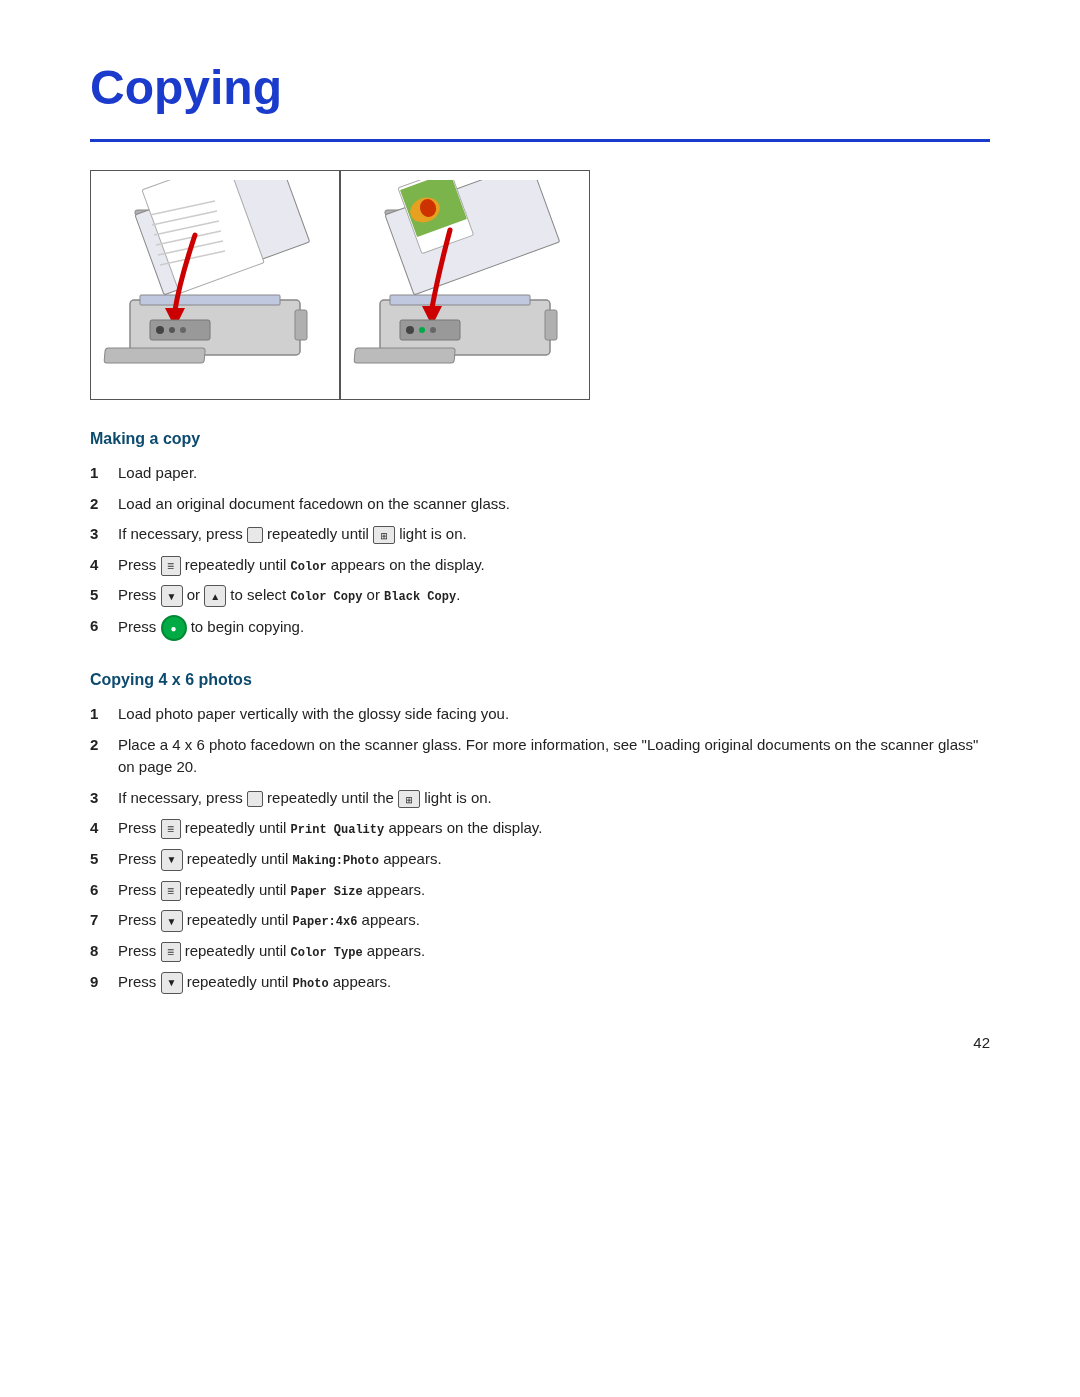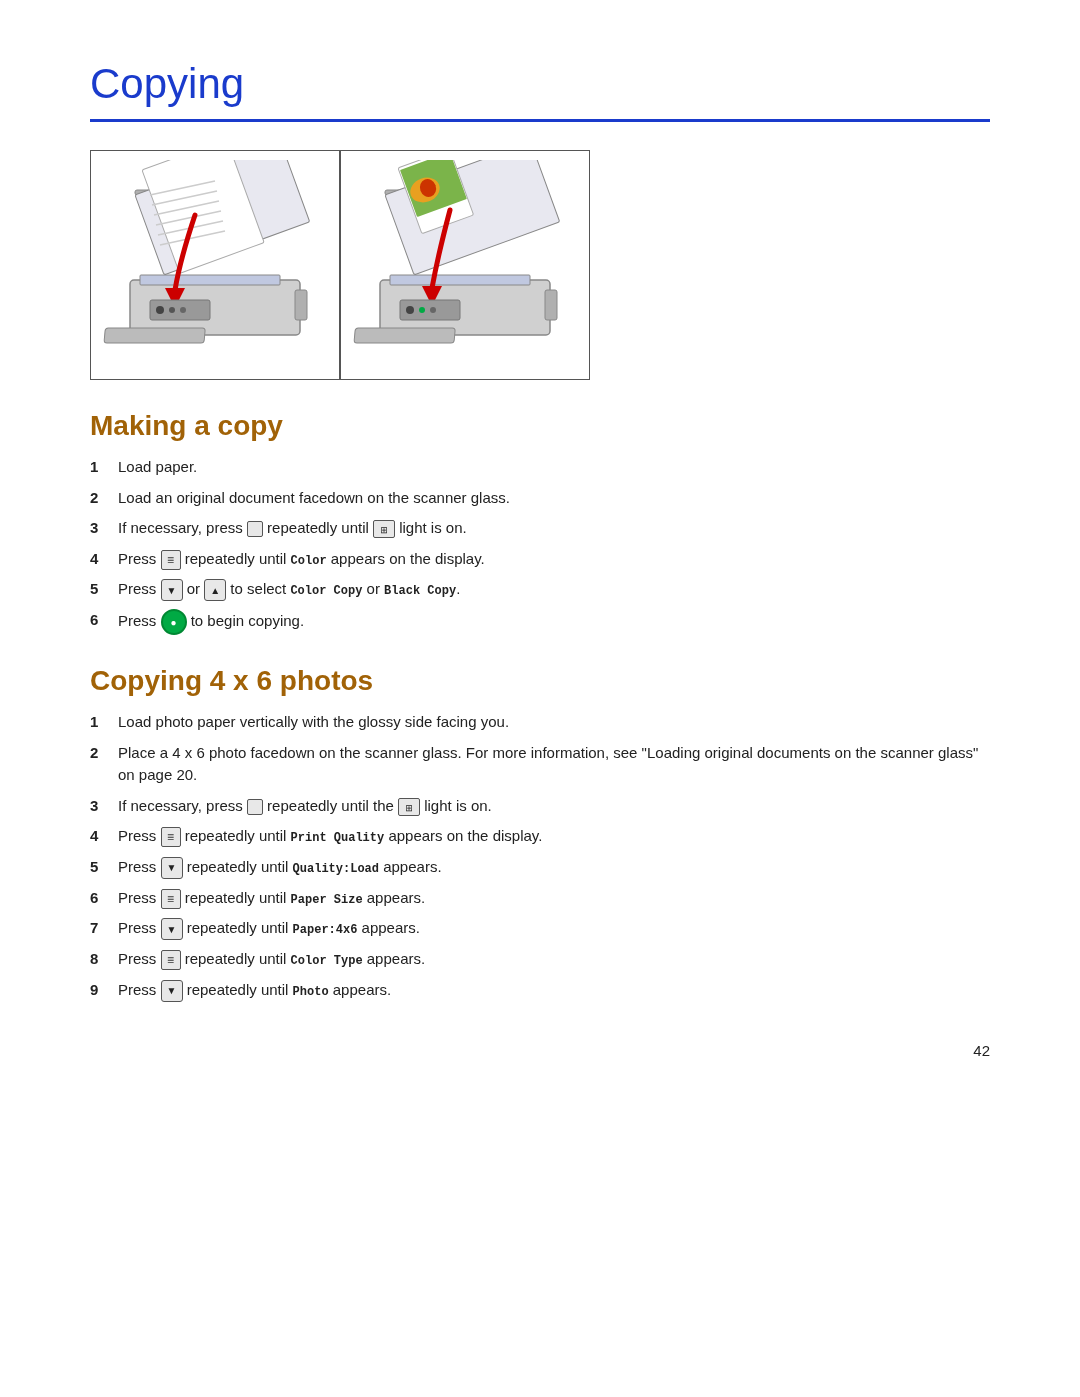--- a/index.html
+++ b/index.html
@@ -8,24 +8,24 @@
       background: #fff;
       font-family: Arial, Helvetica, sans-serif;
       font-size: 15px;
       color: #222;
       width: 1080px;
       min-height: 1397px;
       padding: 60px 90px 60px 90px;
     }
 
     h1.page-title {
-      font-size: 42px;
-      font-weight: normal;
+      font-size: 48px;
+      font-weight: bold;
       color: #1a3bcc;
-      margin-bottom: 11px;
+      margin-bottom: 24px;
     }
 
     .title-rule {
       border: none;
       border-top: 3px solid #1a3bcc;
       margin-bottom: 28px;
     }
 
     .scanner-images {
       display: flex;
@@ -45,23 +45,23 @@
       overflow: hidden;
     }
 
     
     .scanner-svg {
       width: 230px;
       height: 210px;
     }
 
     h2.section-title {
-      font-size: 28px;
+      font-size: 16px;
       font-weight: bold;
-      color: #a16207;
+      color: #0c4a6e;
       margin-bottom: 14px;
     }
 
     ol.steps {
       list-style: none;
       padding: 0;
       margin-bottom: 30px;
     }
 
     ol.steps li {
@@ -295,21 +295,21 @@
   <li>
     <span class="step-num">3</span>
     <span class="step-text">If necessary, press <span class="btn-small-square"></span> repeatedly until the <span class="btn-copy-icon">⊞</span> light is on.</span>
   </li>
   <li>
     <span class="step-num">4</span>
     <span class="step-text">Press <span class="btn-menu"></span> repeatedly until <code>Print Quality</code> appears on the display.</span>
   </li>
   <li>
     <span class="step-num">5</span>
-    <span class="step-text">Press <span class="btn-down">▼</span> repeatedly until <code>Quality:Load</code> appears.</span>
+    <span class="step-text">Press <span class="btn-down">▼</span> repeatedly until <code>Making:Photo</code> appears.</span>
   </li>
   <li>
     <span class="step-num">6</span>
     <span class="step-text">Press <span class="btn-menu"></span> repeatedly until <code>Paper Size</code> appears.</span>
   </li>
   <li>
     <span class="step-num">7</span>
     <span class="step-text">Press <span class="btn-down">▼</span> repeatedly until <code>Paper:4x6</code> appears.</span>
   </li>
   <li>

